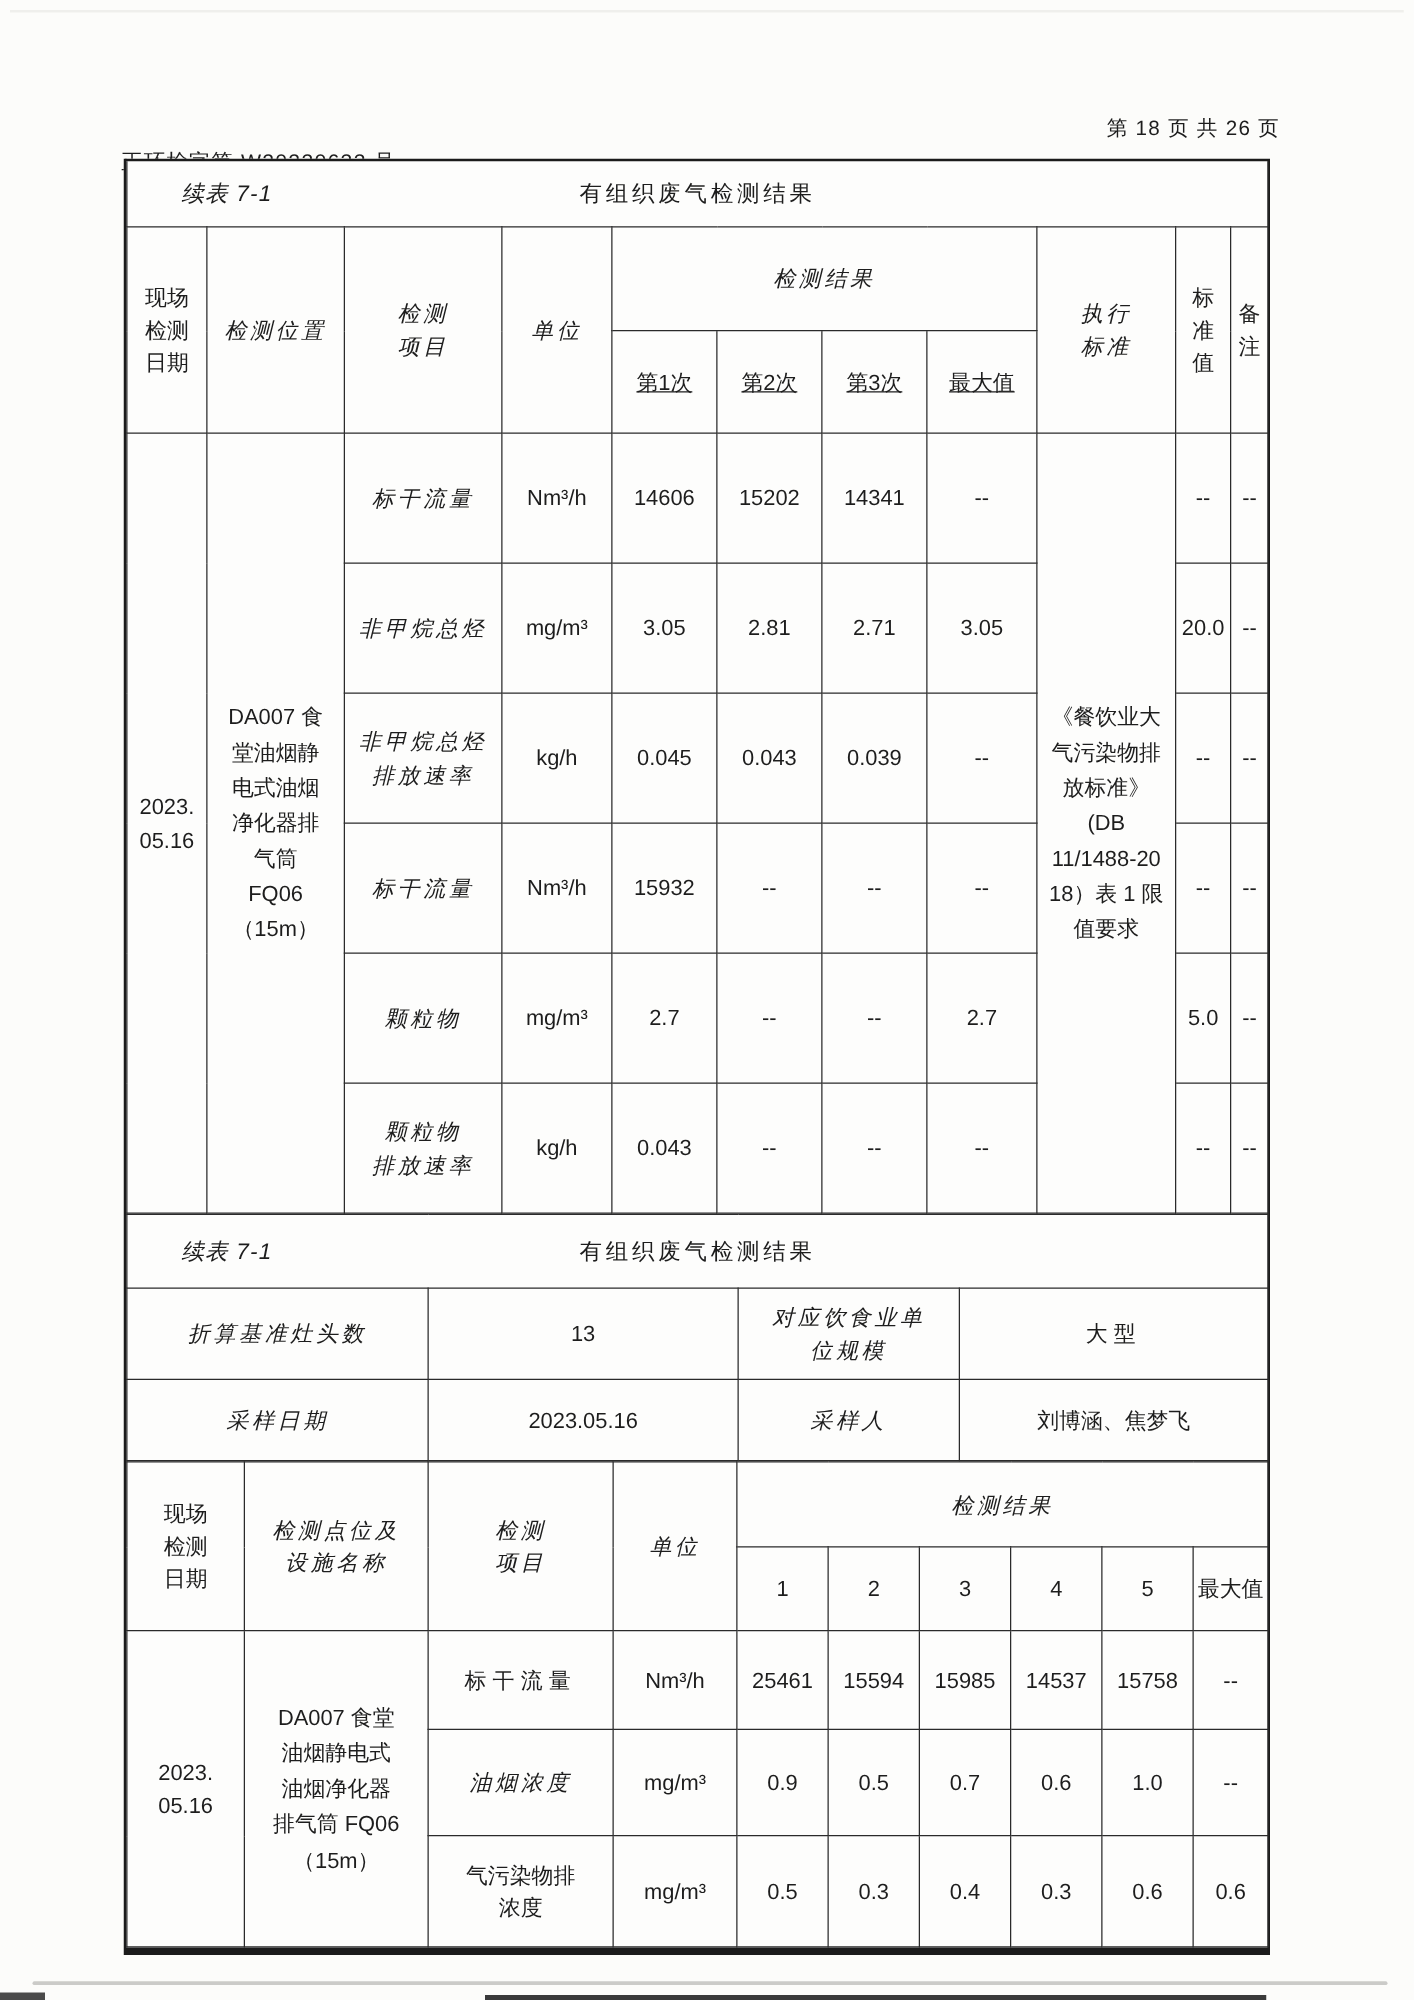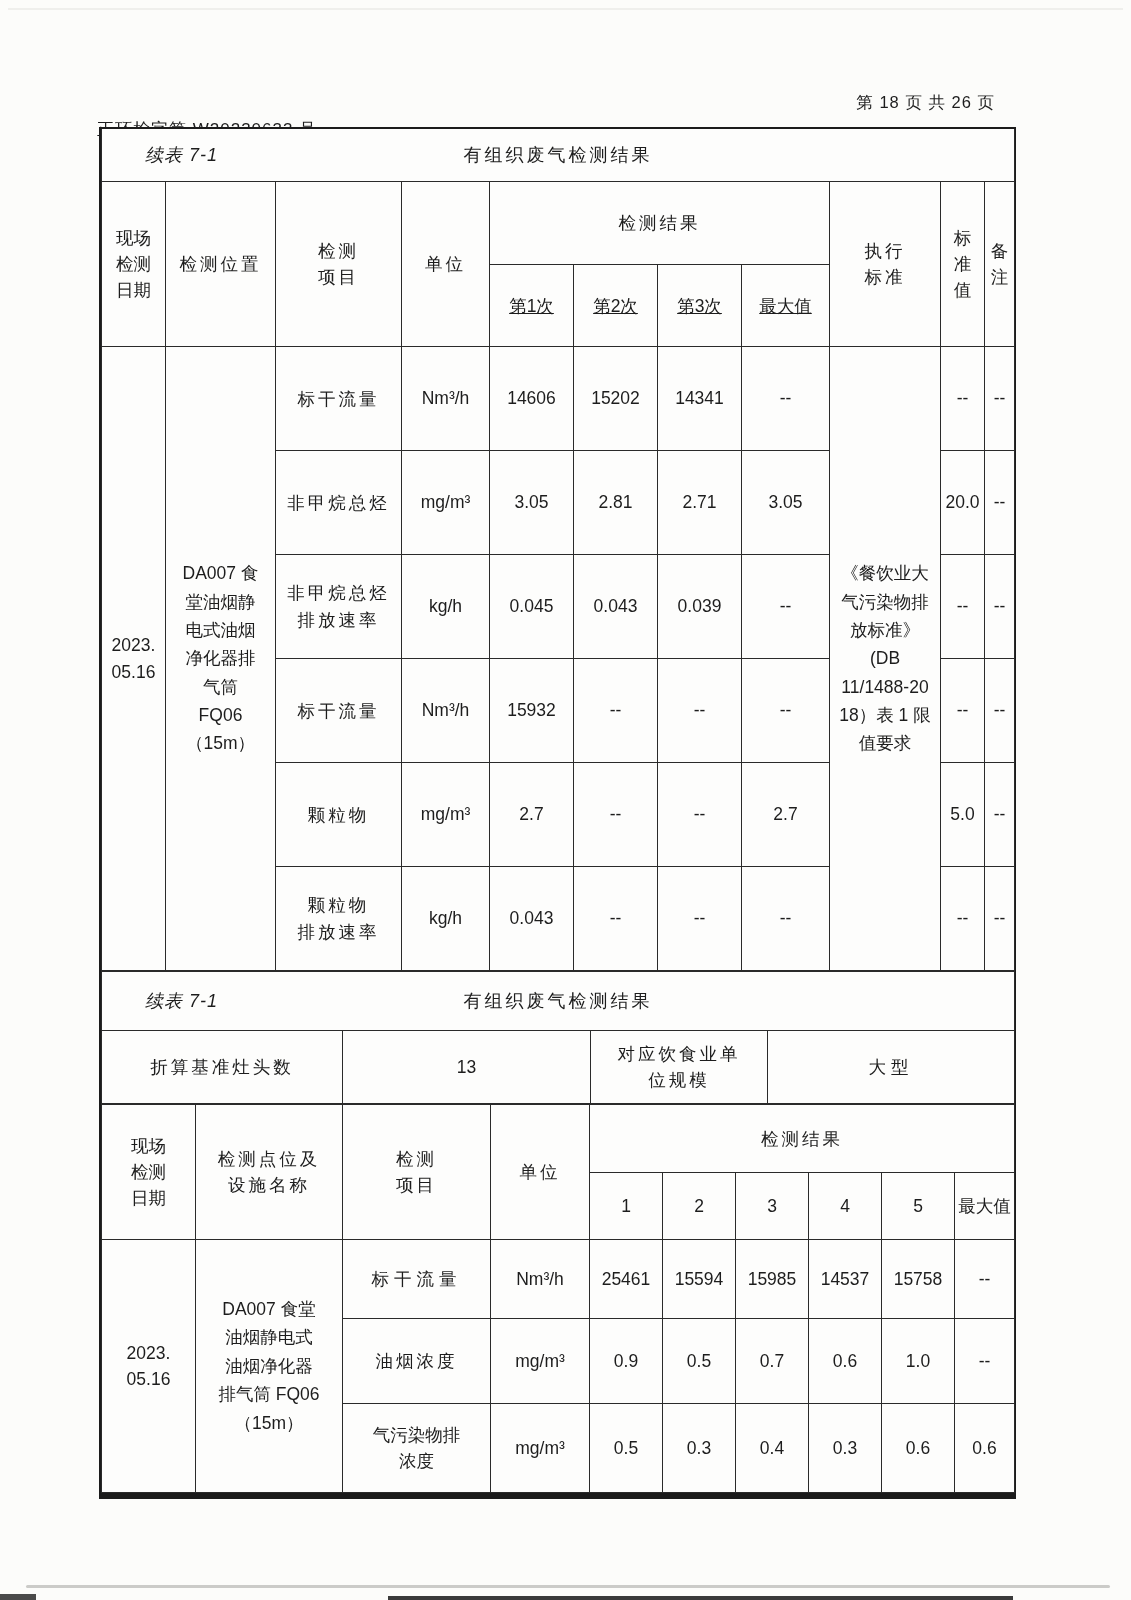--- a/index.html
+++ b/index.html
@@ -4,21 +4,21 @@
 <style>
   html,body{margin:0;padding:0;}
   body{
     width:1131px;height:1600px;position:relative;
     background:#fcfcfa;
     font-family:"Liberation Sans","DejaVu Sans",sans-serif;
     color:#1d1d1d;
     -webkit-font-smoothing:antialiased;
   }
   .doc-header-left{position:absolute;left:97px;top:86px;font-size:17px;letter-spacing:1px;margin-top:32px;}
-  .doc-header-right{position:absolute;right:136px;top:92px;font-size:16.5px;letter-spacing:1px;}
+  .doc-header-right{position:absolute;right:107px;top:92px;font-size:16.5px;letter-spacing:1px;}
 
   .doc-table{
     position:absolute;left:99px;top:127px;width:913px;
     border:2px solid #1b1b1b;border-bottom-width:6px;
     background:#fdfdfc;
   }
   table{border-collapse:collapse;table-layout:fixed;width:100%;}
   td,th{
     border:1.5px solid #2a2a2a;
     font-weight:normal;font-size:17.5px;
@@ -40,21 +40,21 @@
   .rB1 td{height:68px;}
   .rB2 td{height:60px;}
   
   .hC1 th{height:63px;}
   .hC2 th{height:62px;}
   .rC1 td{height:74px;}
   .rC2 td{height:80px;}
   .rC3 td{height:84px;}
 
   .pre{white-space:pre-line;line-height:1.5;}
-  .sp{letter-spacing:3px;}
+  .sp{letter-spacing:3px;font-style:italic;}
   .sp2{letter-spacing:5px;margin-top:28px;}
   .wrapcell{white-space:pre-line;line-height:1.62;padding:14px 6px;}
   .num{letter-spacing:0;}
   .tight{padding:2px 1px;}
 
   
   .scan-line{position:absolute;left:26px;top:1585px;width:1084px;height:3px;background:#cbcbc8;border-radius:2px;}
   .scan-mark-left{position:absolute;left:0;top:1594px;width:36px;height:6px;background:#4a4a4a;}
   .scan-mark-right{position:absolute;left:388px;top:1596px;width:625px;height:4px;background:#3a3a3a;}
   .scan-top{position:absolute;left:8px;top:8px;width:1115px;height:2px;background:#efefec;}
@@ -209,20 +209,26 @@
           <span class="table-title">有组织废气检测结果</span>
         </div>
       </td>
     </tr>
     <tr class="rB1">
       <td class="sp">折算基准灶头数</td>
       <td>13</td>
       <td class="pre sp">对应饮食业单
 位规模</td>
       <td class="sp2">大型</td>
+    </tr>
+    <tr class="rB2">
+      <td class="sp">采样日期</td>
+      <td>2023.05.16</td>
+      <td class="sp">采样人</td>
+      <td>刘博涵、焦梦飞</td>
     </tr>
   </tbody>
     </table>
 
   <table>
     <colgroup>
       <col style="width:94px">
         <col style="width:147px">
         <col style="width:148px">
         <col style="width:99px">

